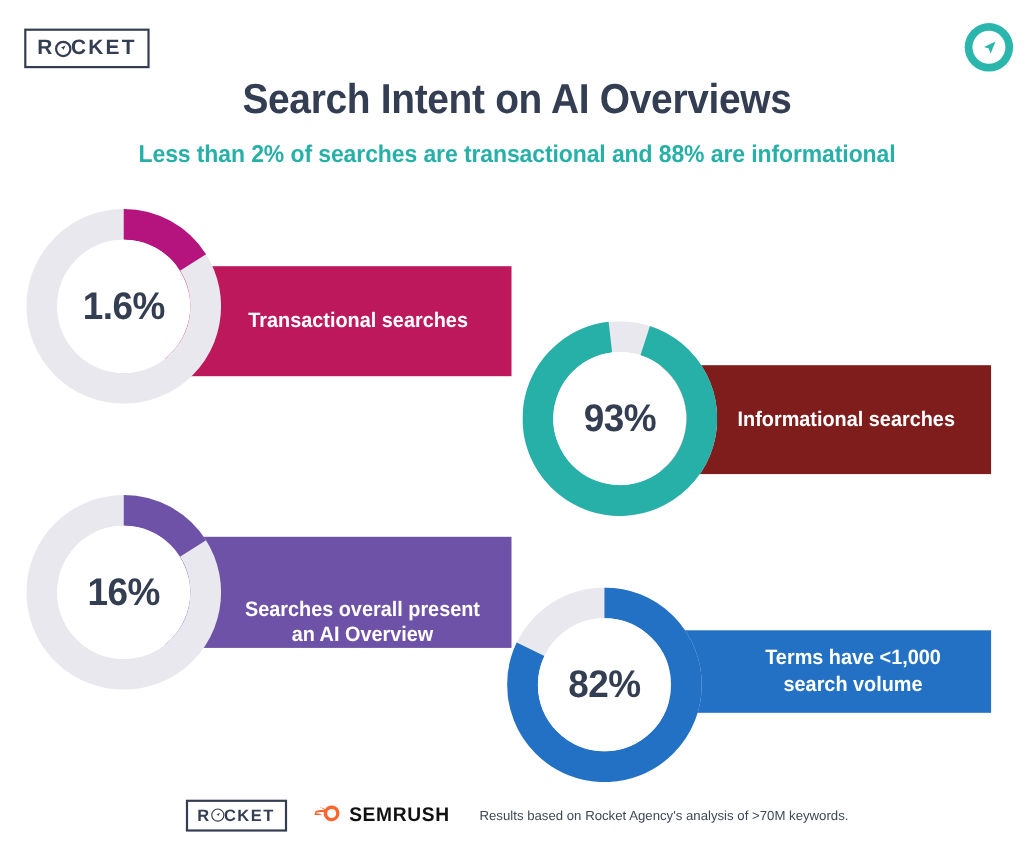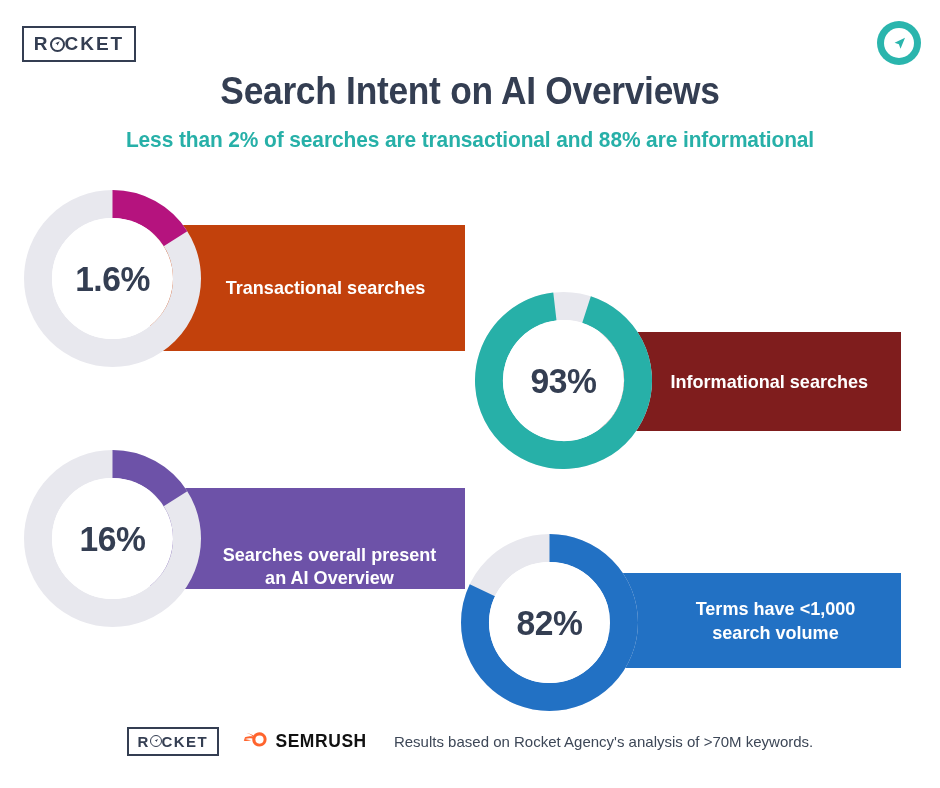--- a/index.html
+++ b/index.html
@@ -172,36 +172,36 @@
     position: relative;
     width: 92px;
     height: 29px;
     border-width: 2px;
   }
   #footer-logo .rk-text { font-size: 15px; letter-spacing: 1.4px; }
   #footer-logo .rk-o .rk-o-ring { width: 12px; height: 12px; border-width: 1.6px; }
 
   .semrush {
     display: flex;
-    align-items: center;
+    align-items: flex-start;
     margin-left: 24px;
   }
   .semrush-word {
     font-family: "Liberation Sans", sans-serif;
     font-weight: 700;
     font-size: 18px;
     letter-spacing: 0.6px;
     color: #111111;
     margin-left: 5px;
     transform: scaleX(0.97);
   }
   .footnote {
     margin-left: 26px;
     font-family: "Liberation Sans", sans-serif;
-    font-size: 15px;
+    font-size: 12px;
     color: #3d4757;
     white-space: nowrap;
   }
 </style>
 </head>
 <body>
 
 <div id="infographic">
 
   <div class="rocket-logo" id="header-logo">
@@ -222,21 +222,21 @@
       <svg width="17" height="17" viewBox="0 0 20 20">
         <path d="M16.5 3.2 L4.2 9.0 L9.3 10.8 L11.2 16.2 Z" fill="#2ab5ad"></path>
       </svg>
     </div>
   </div>
 
   <div class="title">Search Intent on AI Overviews</div>
   <div class="subtitle">Less than 2% of searches are transactional and 88% are informational</div>
 
   <div class="stat">
-    <div class="stat-bar" style="left:150px; top:225px; width:315px; height:126px; background:#c2410c; padding-left:70px; padding-right:16px;">
+    <div class="stat-bar" style="left:150px; top:242px; width:315px; height:100px; background:#be185d; padding-left:70px; padding-right:16px;">
       <div class="stat-bar-label">
         <span>Transactional searches</span>
       </div>
     </div>
     <div class="stat-donut" style="left:24px; top:190px; width:177px; height:177px;">
       <svg width="177" height="177" viewBox="0 0 177 177">
         <circle cx="88.5" cy="88.5" r="74.5" fill="none" stroke="#e8e8ee" stroke-width="28"></circle>
         <circle cx="88.5" cy="88.5" r="74.5" fill="none" stroke="#b5137e" stroke-width="28" stroke-dasharray="74.9 393.3" transform="rotate(-90 88.5 88.5)"></circle>
         <circle cx="88.5" cy="88.5" r="60.5" fill="#ffffff"></circle>
       </svg>
@@ -271,21 +271,21 @@
       <svg width="177" height="177" viewBox="0 0 177 177">
         <circle cx="88.5" cy="88.5" r="74.5" fill="none" stroke="#e8e8ee" stroke-width="28"></circle>
         <circle cx="88.5" cy="88.5" r="74.5" fill="none" stroke="#6d52a8" stroke-width="28" stroke-dasharray="74.9 393.3" transform="rotate(-90 88.5 88.5)"></circle>
         <circle cx="88.5" cy="88.5" r="60.5" fill="#ffffff"></circle>
       </svg>
       <div class="donut-value">16%</div>
     </div>
   </div>
 
   <div class="stat">
-    <div class="stat-bar" style="left:608px; top:573px; width:293px; height:95px; background:#2271c4; padding-left:58px; padding-right:16px;">
+    <div class="stat-bar" style="left:608px; top:573px; width:293px; height:75px; background:#2271c4; padding-left:58px; padding-right:16px;">
       <div class="stat-bar-label" style="text-align:center;">
         <span>Terms have &lt;1,000</span><br>
         <span>search volume</span>
       </div>
     </div>
     <div class="stat-donut" style="left:461px; top:534px; width:177px; height:177px;">
       <svg width="177" height="177" viewBox="0 0 177 177">
         <circle cx="88.5" cy="88.5" r="74.5" fill="none" stroke="#e8e8ee" stroke-width="28"></circle>
         <circle cx="88.5" cy="88.5" r="74.5" fill="none" stroke="#2271c4" stroke-width="28" stroke-dasharray="383.9 84.3" transform="rotate(-90 88.5 88.5)"></circle>
         <circle cx="88.5" cy="88.5" r="60.5" fill="#ffffff"></circle>

